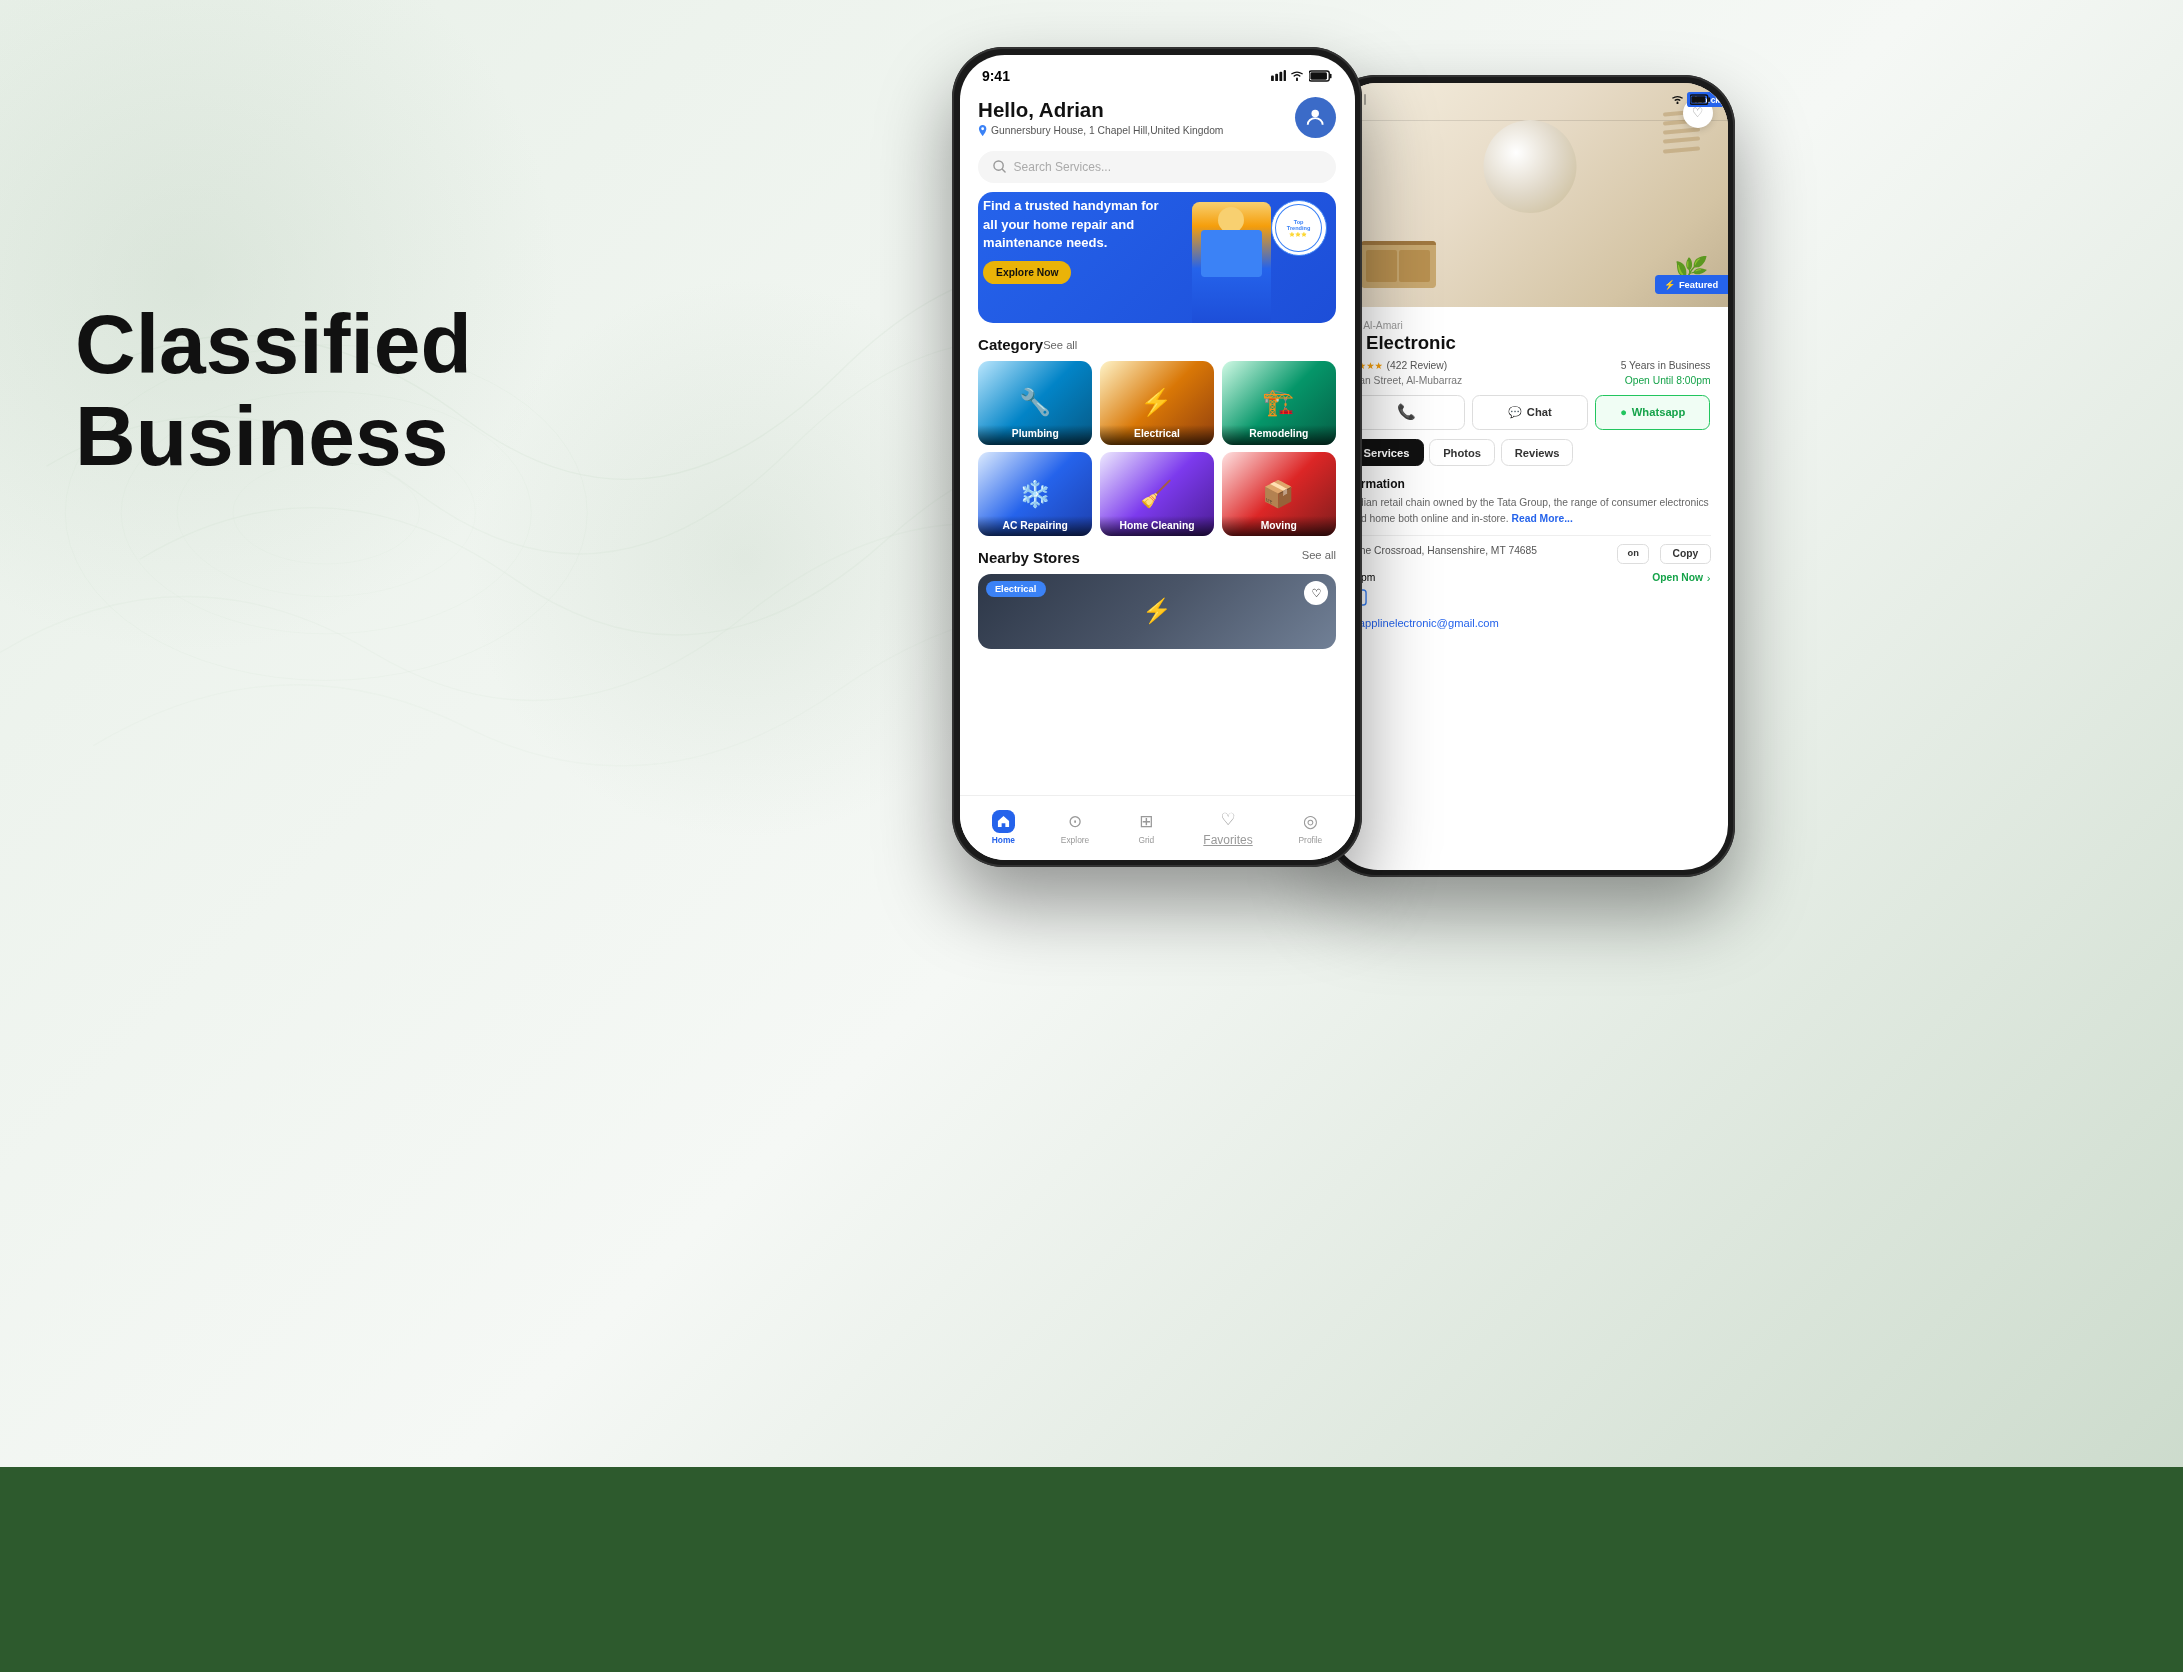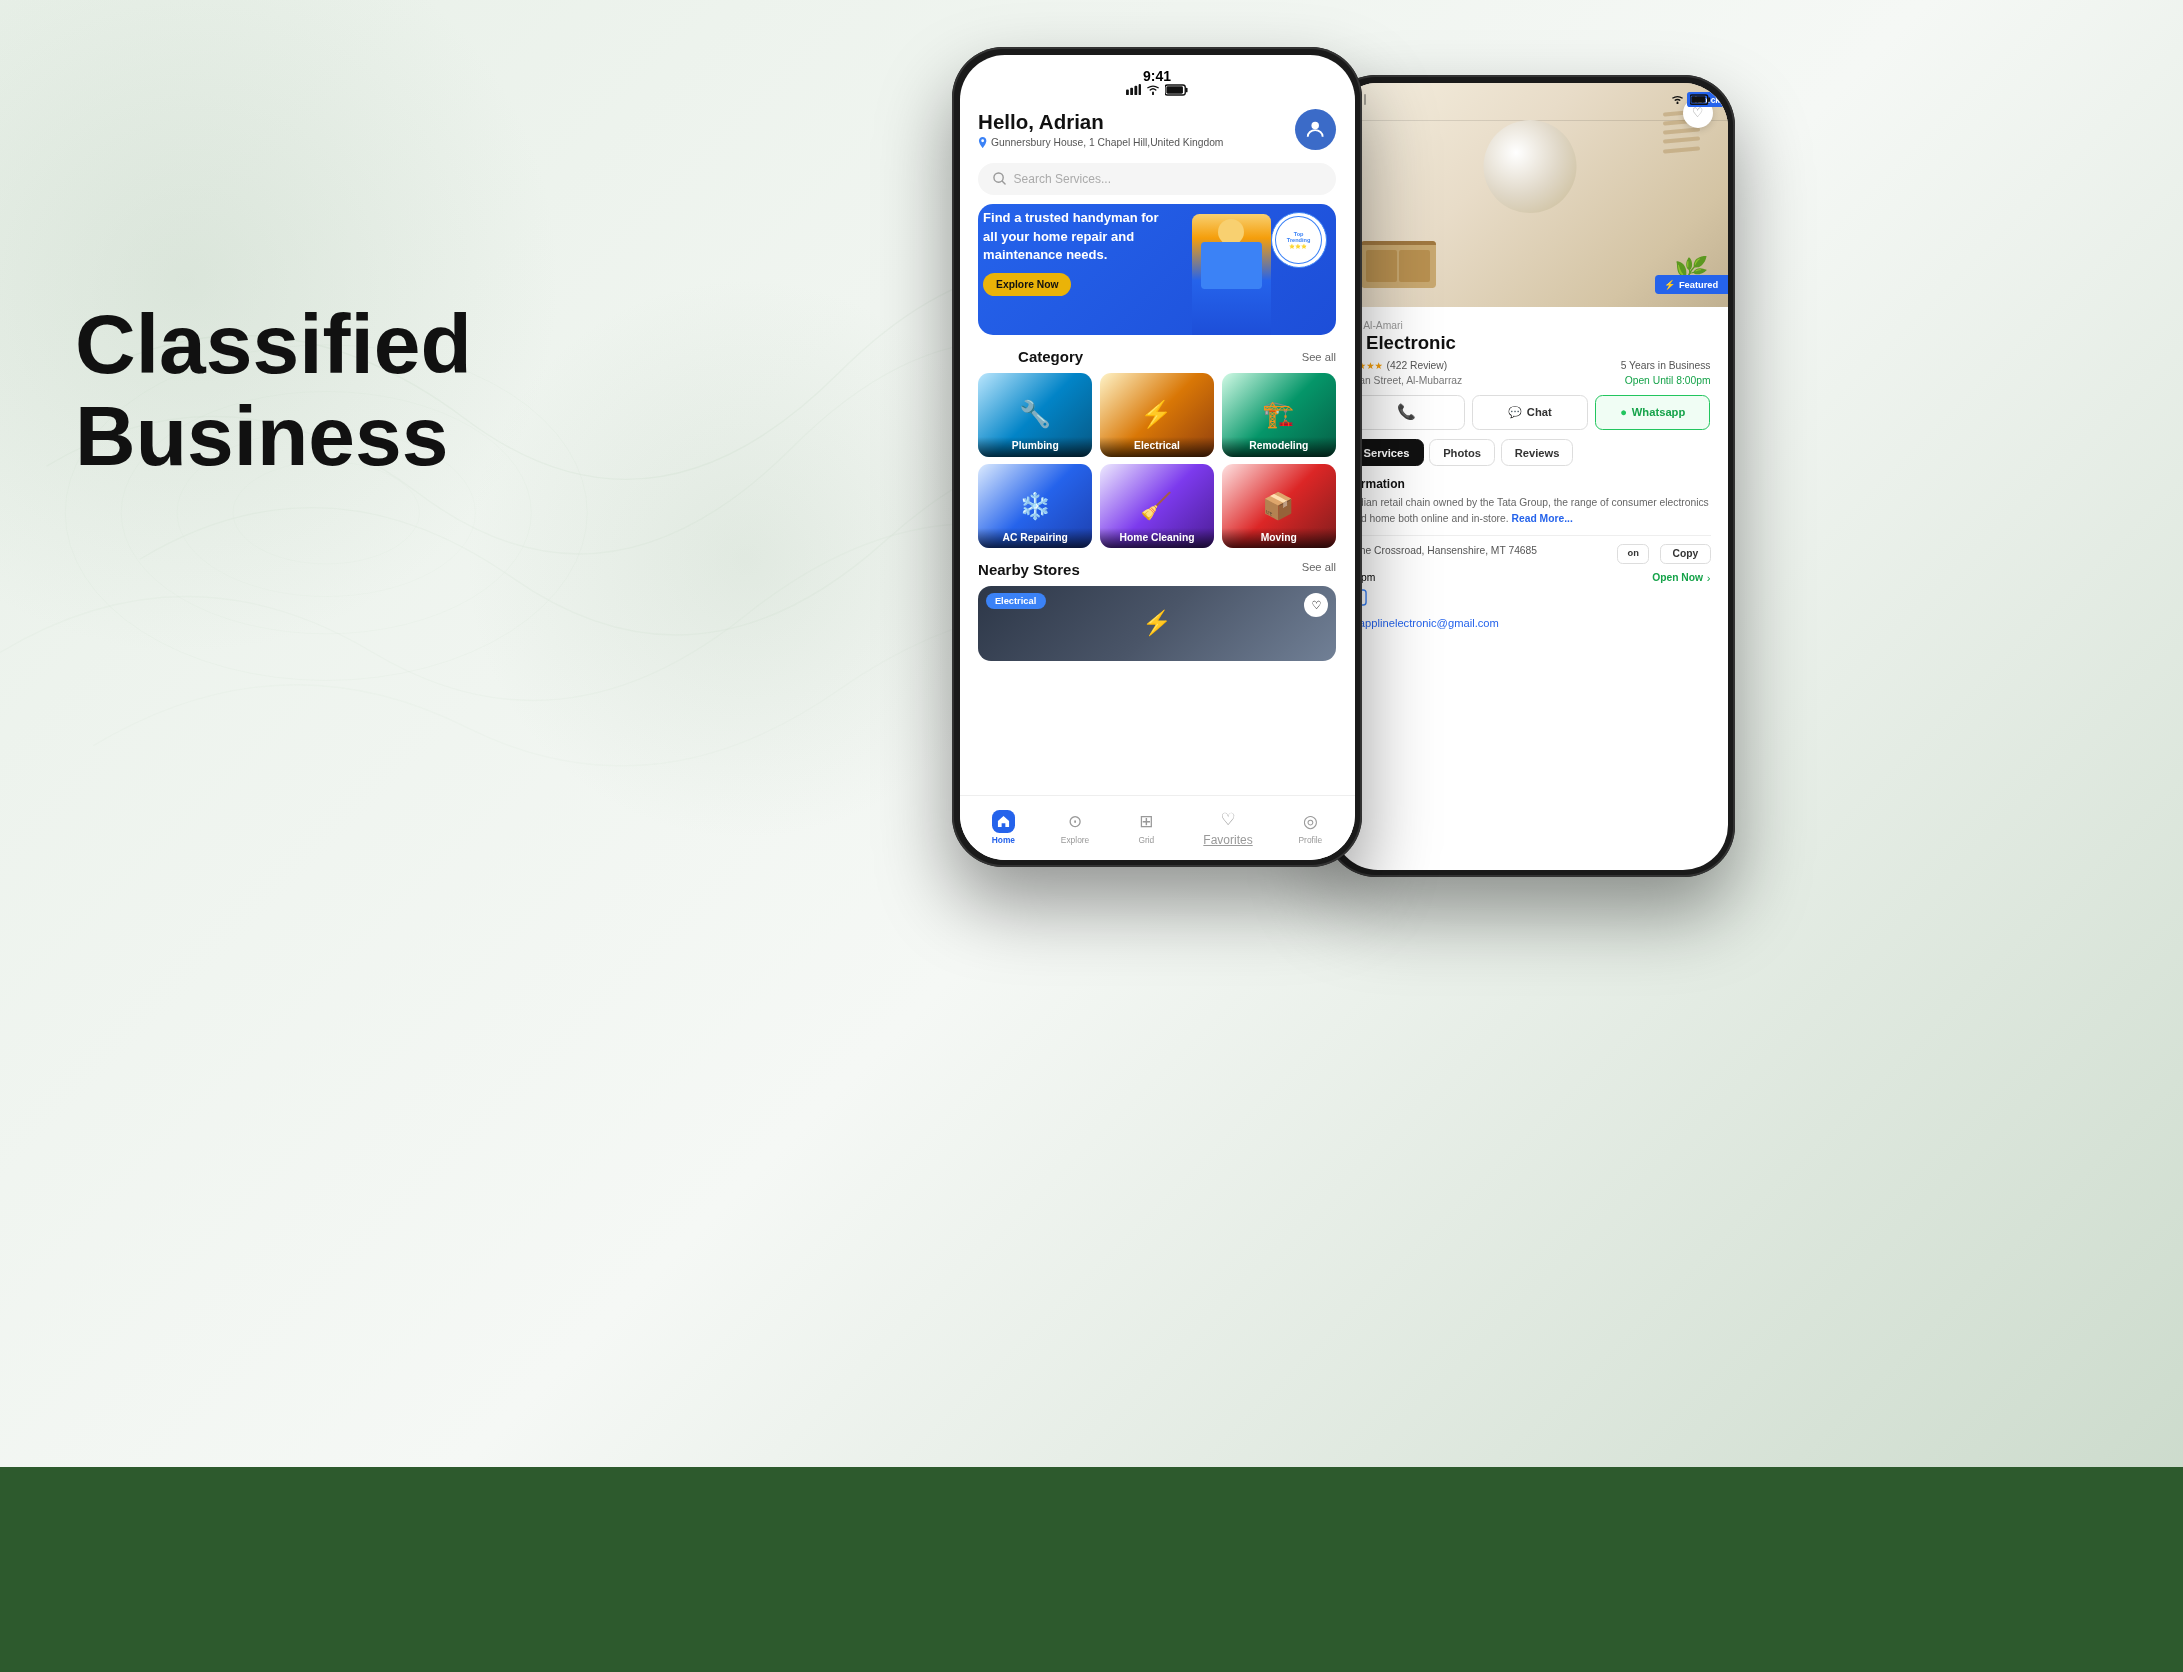--- a/index.html
+++ b/index.html
@@ -114,21 +114,20 @@
     }
 
     
     .p1-status-bar {
       display: flex;
       justify-content: space-between;
       align-items: center;
       padding: 13px 22.4px 5.6px;
       font-size: 13px;
       font-weight: 600;
-      flex-direction: column;
     }
     .p1-status-icons {
       display: flex;
       gap: 4.7px;
       align-items: center;
     }
 
     .p1-header {
       padding: 7.5px 18.6px 9.3px;
       display: flex;
@@ -214,24 +213,22 @@
       font-size: 6.5px;
       font-weight: 700;
       color: #3b82f6;
       text-align: center;
       padding: 3.7px;
     }
 
     
     .p1-section-header {
       display: flex;
-      justify-content: space-between;
       align-items: center;
       padding: 0 18.6px 7.5px;
-      margin-left: 40px;
     }
     .p1-section-title {
       font-size: 15px;
       font-weight: 700;
       color: #111;
     }
     .p1-see-all {
       font-size: 11.2px;
       color: #666;
     }

